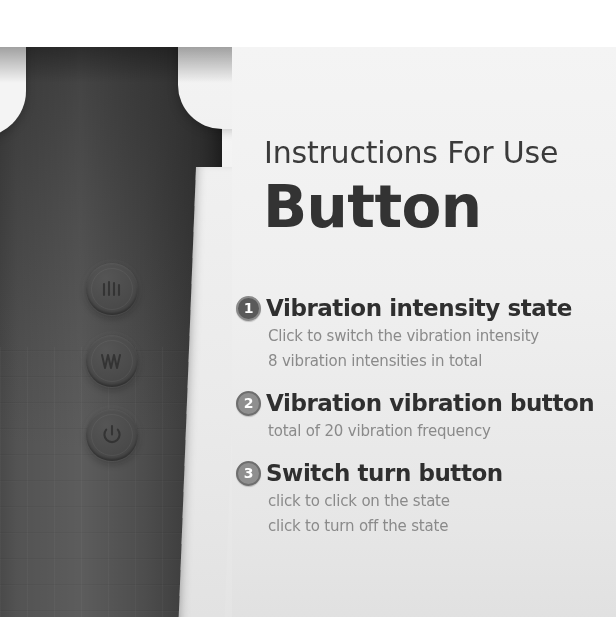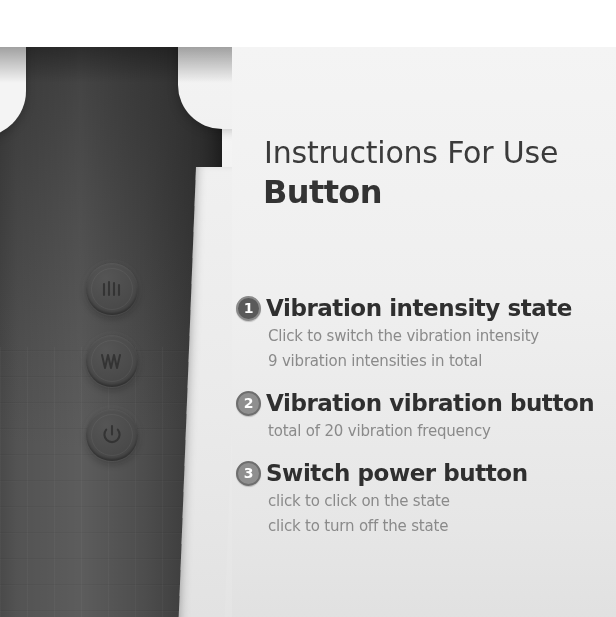--- a/index.html
+++ b/index.html
@@ -152,21 +152,21 @@
     font-size: 30px;
     font-weight: 400;
     color: #3b3b3b;
     letter-spacing: -0.2px;
     white-space: nowrap;
   }
   .headline {
     position: absolute;
     left: 31px;
     top: 126px;
-    font-size: 32px;
+    font-size: 58px;
     font-weight: bold;
     color: #333333;
     letter-spacing: -0.6px;
     white-space: nowrap;
   }
 
   .items {
     position: absolute;
     left: 0;
     top: 248px;
@@ -272,38 +272,38 @@
 
     <div class="items">
 
       <div class="item">
         <div class="item-head">
           <span class="badge filled">1</span>
           <span class="item-title">Vibration intensity state</span>
         </div>
         <div class="item-lines">
           <div class="item-line">Click to switch the vibration intensity</div>
-          <div class="item-line">9 vibration intensities in total</div>
+          <div class="item-line">8 vibration intensities in total</div>
         </div>
       </div>
 
       <div class="item">
         <div class="item-head">
           <span class="badge">2</span>
           <span class="item-title">Vibration vibration button</span>
         </div>
         <div class="item-lines">
           <div class="item-line">total of 20 vibration frequency</div>
         </div>
       </div>
 
       <div class="item">
         <div class="item-head">
           <span class="badge">3</span>
-          <span class="item-title">Switch power button</span>
+          <span class="item-title">Switch turn button</span>
         </div>
         <div class="item-lines">
           <div class="item-line">click to click on the state</div>
           <div class="item-line">click to turn off the state</div>
         </div>
       </div>
 
     </div>
   </div>
 </div>

